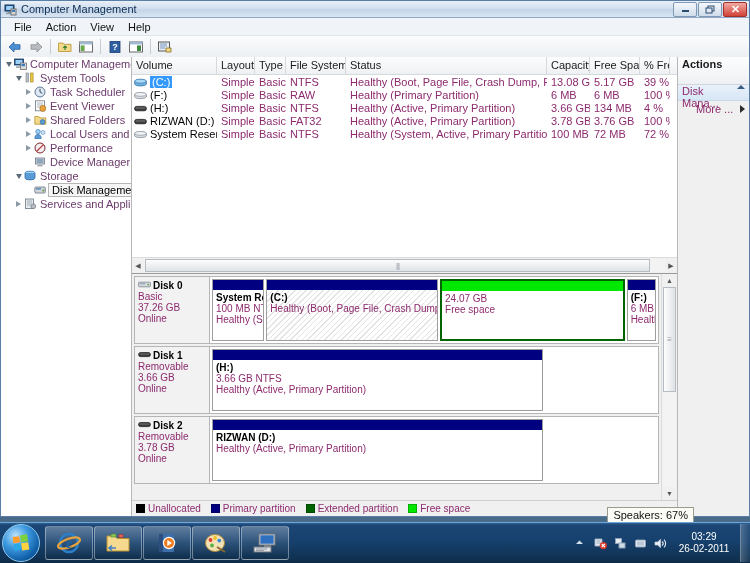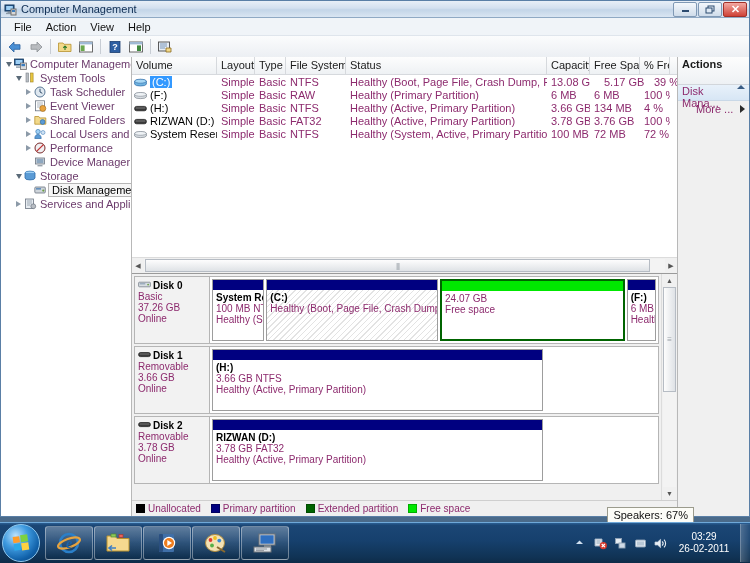--- a/index.html
+++ b/index.html
@@ -466,21 +466,21 @@
                       <path d="M0.6 3.2 a6 2.2 0 0 1 11.8 0 v3 a6 2.2 0 0 1 -11.8 0 z" fill="#6fb3e0" stroke="#2f6ba8" stroke-width="0.7"></path>
                       <ellipse cx="6.5" cy="3.2" rx="5.9" ry="2" fill="#a8d8f5" stroke="#2f6ba8" stroke-width="0.6"></ellipse>
                     </svg></span>
                   <span class="name-hl">(C:)</span>
                 </div>
                 <div class="vc" style="width: 38px; flex: 0 0 38px;">Simple</div>
                 <div class="vc" style="width: 31px; flex: 0 0 31px;">Basic</div>
                 <div class="vc" style="width: 60px; flex: 0 0 60px;">NTFS</div>
                 <div class="vc" style="width: 201px; flex: 0 0 201px;">Healthy (Boot, Page File, Crash Dump, Primary Partition)</div>
                 <div class="vc" style="width: 43px; flex: 0 0 43px;">13.08 GB</div>
-                <div class="vc" style="width: 50px; flex: 0 0 50px; margin-left: 10px;">5.17 GB</div>
+                <div class="vc" style="width: 50px; flex: 0 0 50px;">5.17 GB</div>
                 <div class="vc" style="width: 30px; flex: 0 0 30px;">39 %</div>
               </div>
               <div class="vrow">
                 <div class="vc name" style="width: 85px; flex: 0 0 85px;">
                   <span class="drive-ico"><svg width="13" height="9" viewBox="0 0 13 9">
                       <path d="M0.6 3.4 a6 2 0 0 1 11.8 0 v2.6 a6 2 0 0 1 -11.8 0 z" fill="#d8dde2" stroke="#7c858e" stroke-width="0.7"></path>
                       <ellipse cx="6.5" cy="3.4" rx="5.9" ry="1.9" fill="#eef2f5" stroke="#7c858e" stroke-width="0.6"></ellipse>
                     </svg></span>
                   <span>(F:)</span>
                 </div>
@@ -637,21 +637,20 @@
                     </div>
                     <div>Removable</div>
                     <div>3.78 GB</div>
                     <div>Online</div>
                   </div>
                   <div class="disk-parts">
                     <div class="part primary" style="flex: 340 1 0px;">
                       <div class="pbar"></div>
                       <div class="pbody">
                         <div class="ptitle">RIZWAN  (D:)</div>
-                        <div class="pline">3.78 GB FAT32</div>
                         <div class="pline">Healthy (Active, Primary Partition)</div>
                       </div>
                     </div>
                     <div style="flex: 115 1 0px;"></div>
                   </div>
                 </div>
               </div>
           </div>
           <div class="vscroll">
             <div class="vs-arrow">▲</div>

